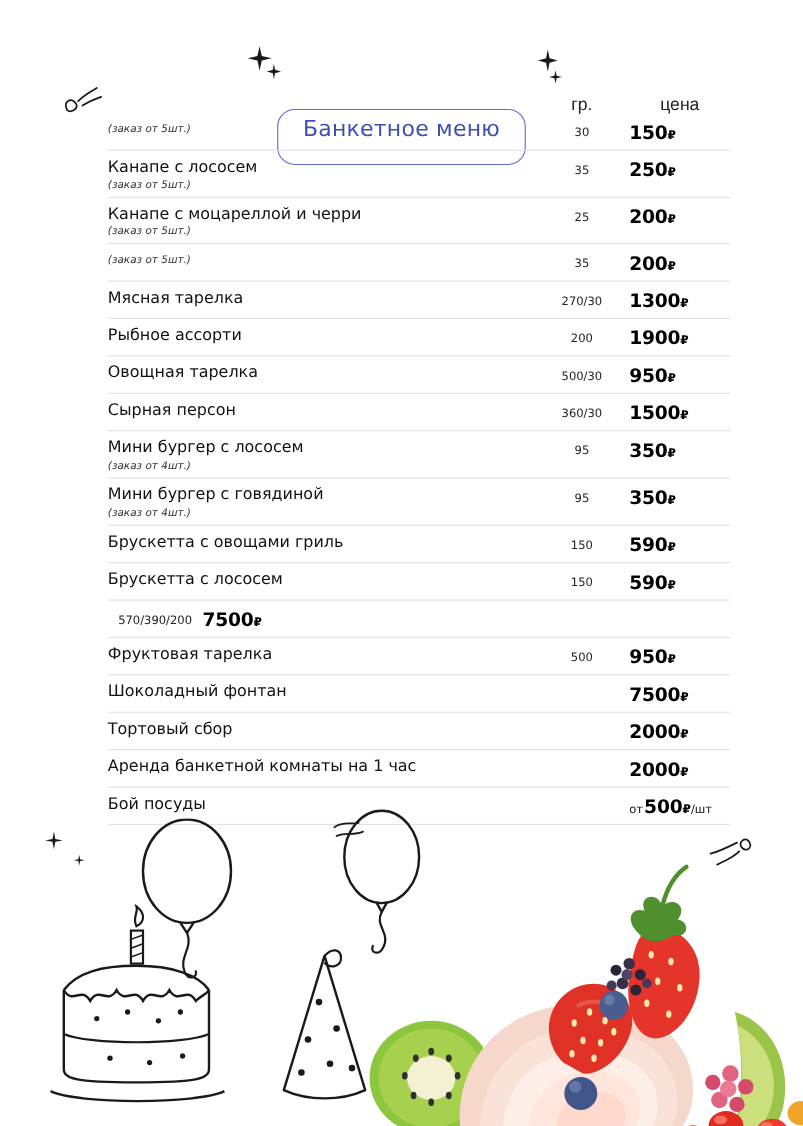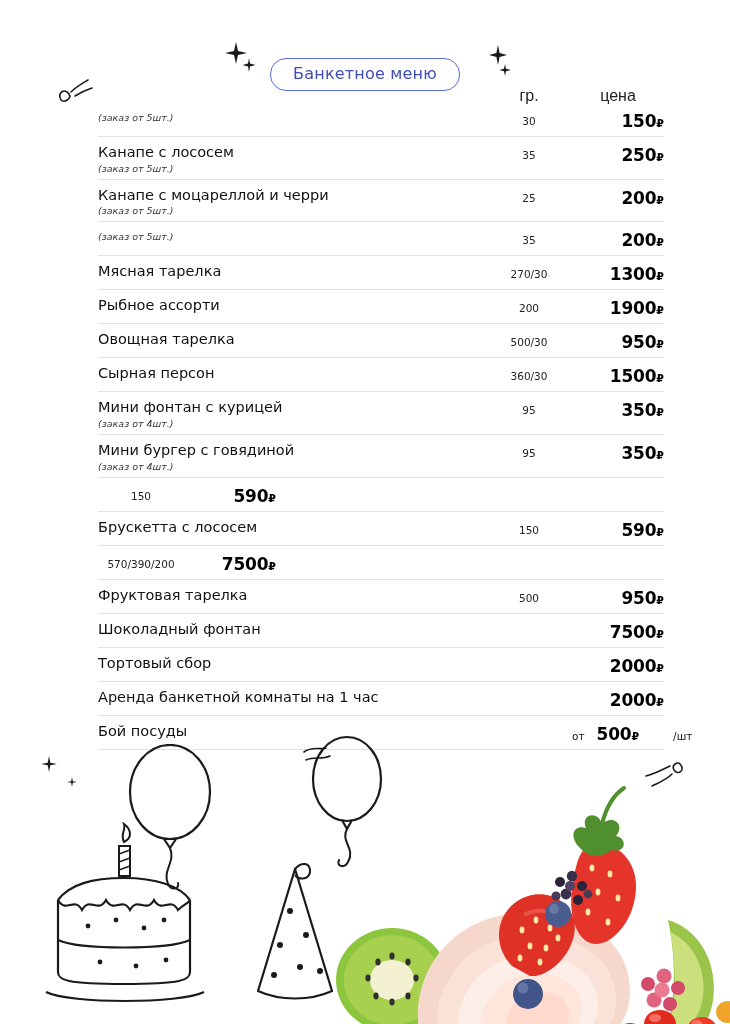--- a/index.html
+++ b/index.html
@@ -30,28 +30,29 @@
   
   .title-wrap {
     position: absolute;
     top: 58px;
     left: 0;
     width: 730px;
     text-align: center;
   }
   .title-pill {
     display: inline-block;
-    padding: 5px 22px 7px 22px;
+    padding: 5px 22px 20px 22px;
     border: 1.4px solid #5b6cd6;
     border-radius: 16px;
     color: #3f4db5;
-    font-size: 16px;
+    font-size: 20px;
     font-family: "DejaVu Sans", sans-serif;
     letter-spacing: .2px;
     background: #fff;
+    margin-top: 41px;
   }
 
   
   .menu {
     position: absolute;
     top: 88px;
     left: 98px;
     width: 566px;
   }
   .col-head {
@@ -93,47 +94,45 @@
   .row .gr {
     width: 86px;
     text-align: center;
     font-size: 10.5px;
     color: #222;
     padding-top: 5px;
     font-family: "DejaVu Sans", sans-serif;
   }
   .row .price {
     width: 92px;
-    text-align: right;
     padding-top: 1px;
     white-space: nowrap;
     font-family: "DejaVu Sans", sans-serif;
   }
   .row .price .amt {
     font-size: 17px;
     font-weight: bold;
     color: #000;
     letter-spacing: -.2px;
   }
   .row .price .cur {
     font-size: 11px;
     font-weight: bold;
     color: #000;
   }
   .row .price .pre {
     font-size: 10.5px;
     font-weight: normal;
     color: #111;
-    margin-right: 12px;
+    margin-right: 1px;
   }
   .row .price .suf {
     font-size: 10.5px;
     font-weight: normal;
     color: #111;
-    padding-left: 34px;
   }
 
   
   .bottom-art {
     position: absolute;
     left: 0;
     bottom: 0;
     width: 730px;
     height: 290px;
     pointer-events: none;
@@ -236,35 +235,38 @@
         </div>
         <div class="row">
           <div class="name">
             <div class="t">Сырная персон</div>
           </div>
           <div class="gr">360/30</div>
           <div class="price"><span class="amt">1500</span><span class="cur">₽</span></div>
         </div>
         <div class="row">
           <div class="name">
-            <div class="t">Мини фонтан с курицей</div>
+            <div class="t">Мини бургер с лососем</div>
             <div class="sub">(заказ от 4шт.)</div>
           </div>
           <div class="gr">95</div>
           <div class="price"><span class="amt">350</span><span class="cur">₽</span></div>
         </div>
         <div class="row">
           <div class="name">
             <div class="t">Мини бургер с говядиной</div>
             <div class="sub">(заказ от 4шт.)</div>
           </div>
           <div class="gr">95</div>
           <div class="price"><span class="amt">350</span><span class="cur">₽</span></div>
         </div>
         <div class="row">
+          <div class="name">
+            <div class="t">Брускетта с овощами гриль</div>
+          </div>
           <div class="gr">150</div>
           <div class="price"><span class="amt">590</span><span class="cur">₽</span></div>
         </div>
         <div class="row">
           <div class="name">
             <div class="t">Брускетта с лососем</div>
           </div>
           <div class="gr">150</div>
           <div class="price"><span class="amt">590</span><span class="cur">₽</span></div>
         </div>

